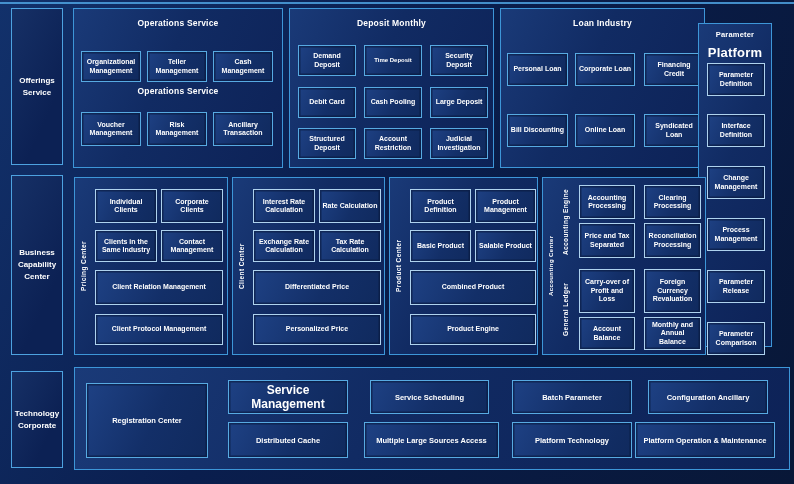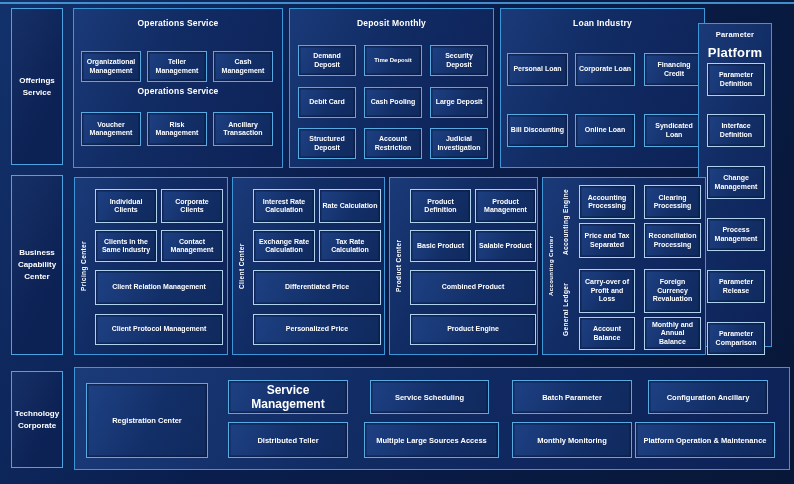--- a/index.html
+++ b/index.html
@@ -139,18 +139,18 @@
     <div class="box light" style="left:36px;top:139px;width:56px;height:33px;">Account Balance</div>
     <div class="box light" style="left:101px;top:139px;width:57px;height:33px;">Monthly and Annual Balance</div>
   </div>
 
   <div class="container" style="left:74px;top:367px;width:716px;height:103px;">
     <div class="box" style="left:11px;top:15px;width:122px;height:75px;font-size:7.5px;">Registration Center</div>
     <div class="box" style="left:153px;top:12px;width:120px;height:34px;font-size:12px;">Service Management</div>
     <div class="box" style="left:295px;top:12px;width:119px;height:34px;font-size:7.5px;">Service Scheduling</div>
     <div class="box" style="left:437px;top:12px;width:120px;height:34px;font-size:7.5px;">Batch Parameter</div>
     <div class="box" style="left:573px;top:12px;width:120px;height:34px;font-size:7.5px;">Configuration Ancillary</div>
-    <div class="box" style="left:153px;top:54px;width:120px;height:36px;font-size:7.5px;">Distributed Teller</div>
+    <div class="box" style="left:153px;top:54px;width:120px;height:36px;font-size:7.5px;">Distributed Cache</div>
     <div class="box" style="left:289px;top:54px;width:135px;height:36px;font-size:7.5px;">Multiple Large Sources Access</div>
-    <div class="box" style="left:437px;top:54px;width:120px;height:36px;font-size:7.5px;">Monthly Monitoring</div>
+    <div class="box" style="left:437px;top:54px;width:120px;height:36px;font-size:7.5px;">Platform Technology</div>
     <div class="box" style="left:560px;top:54px;width:140px;height:36px;font-size:7.5px;">Platform Operation &amp; Maintenance</div>
   </div>
 </div>
 
 </body></html>

